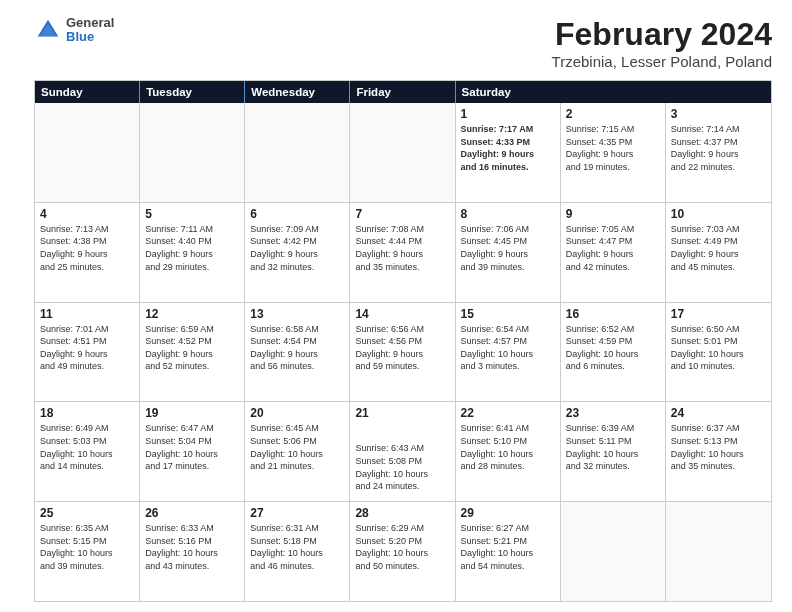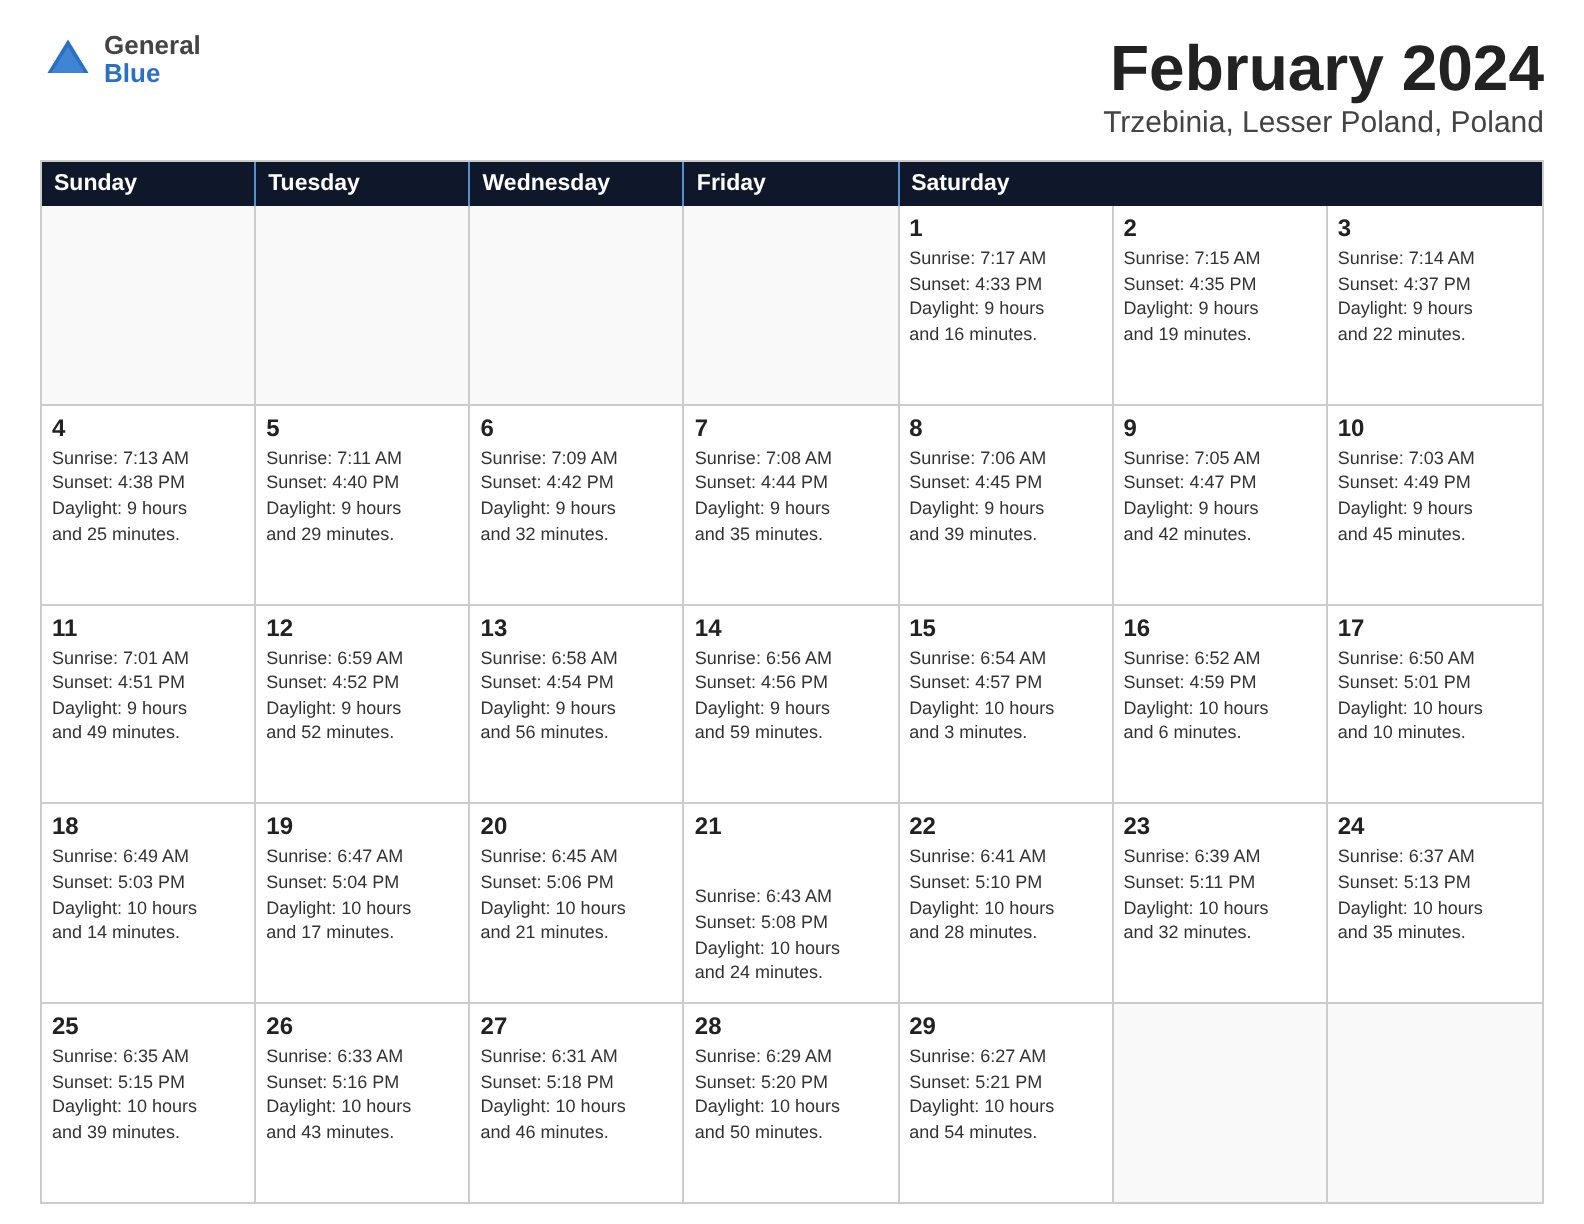--- a/index.html
+++ b/index.html
@@ -6,21 +6,21 @@
     body {
       font-family: Arial, sans-serif;
       background: #fff;
       width: 792px;
       height: 612px;
       overflow: hidden;
     }
     .page {
       width: 792px;
       height: 612px;
-      padding: 16px 20px 10px 20px;
+      padding: 16px 20px 10px 34px;
       display: flex;
       flex-direction: column;
     }
     .header {
       display: flex;
       justify-content: space-between;
       align-items: flex-start;
       margin-bottom: 10px;
     }
     .logo {
@@ -138,21 +138,21 @@
         <div class="cal-header-cell">Saturday</div>
       </div>
     <div class="calendar-body" id="cal-body">
         <div class="cal-row">
           <div class="cal-cell empty"></div>
           <div class="cal-cell empty"></div>
           <div class="cal-cell empty"></div>
           <div class="cal-cell empty"></div>
           <div class="cal-cell">
             <span class="day-num">1</span>
-            <div class="day-info" style="white-space: pre-line;">Sunrise: 7:17 AM
+            <div class="day-info" style="white-space: pre-line; font-weight: bold;">Sunrise: 7:17 AM
 Sunset: 4:33 PM
 Daylight: 9 hours
 and 16 minutes.</div>
           </div>
           <div class="cal-cell">
             <span class="day-num">2</span>
             <div class="day-info" style="white-space: pre-line;">Sunrise: 7:15 AM
 Sunset: 4:35 PM
 Daylight: 9 hours
 and 19 minutes.</div>

